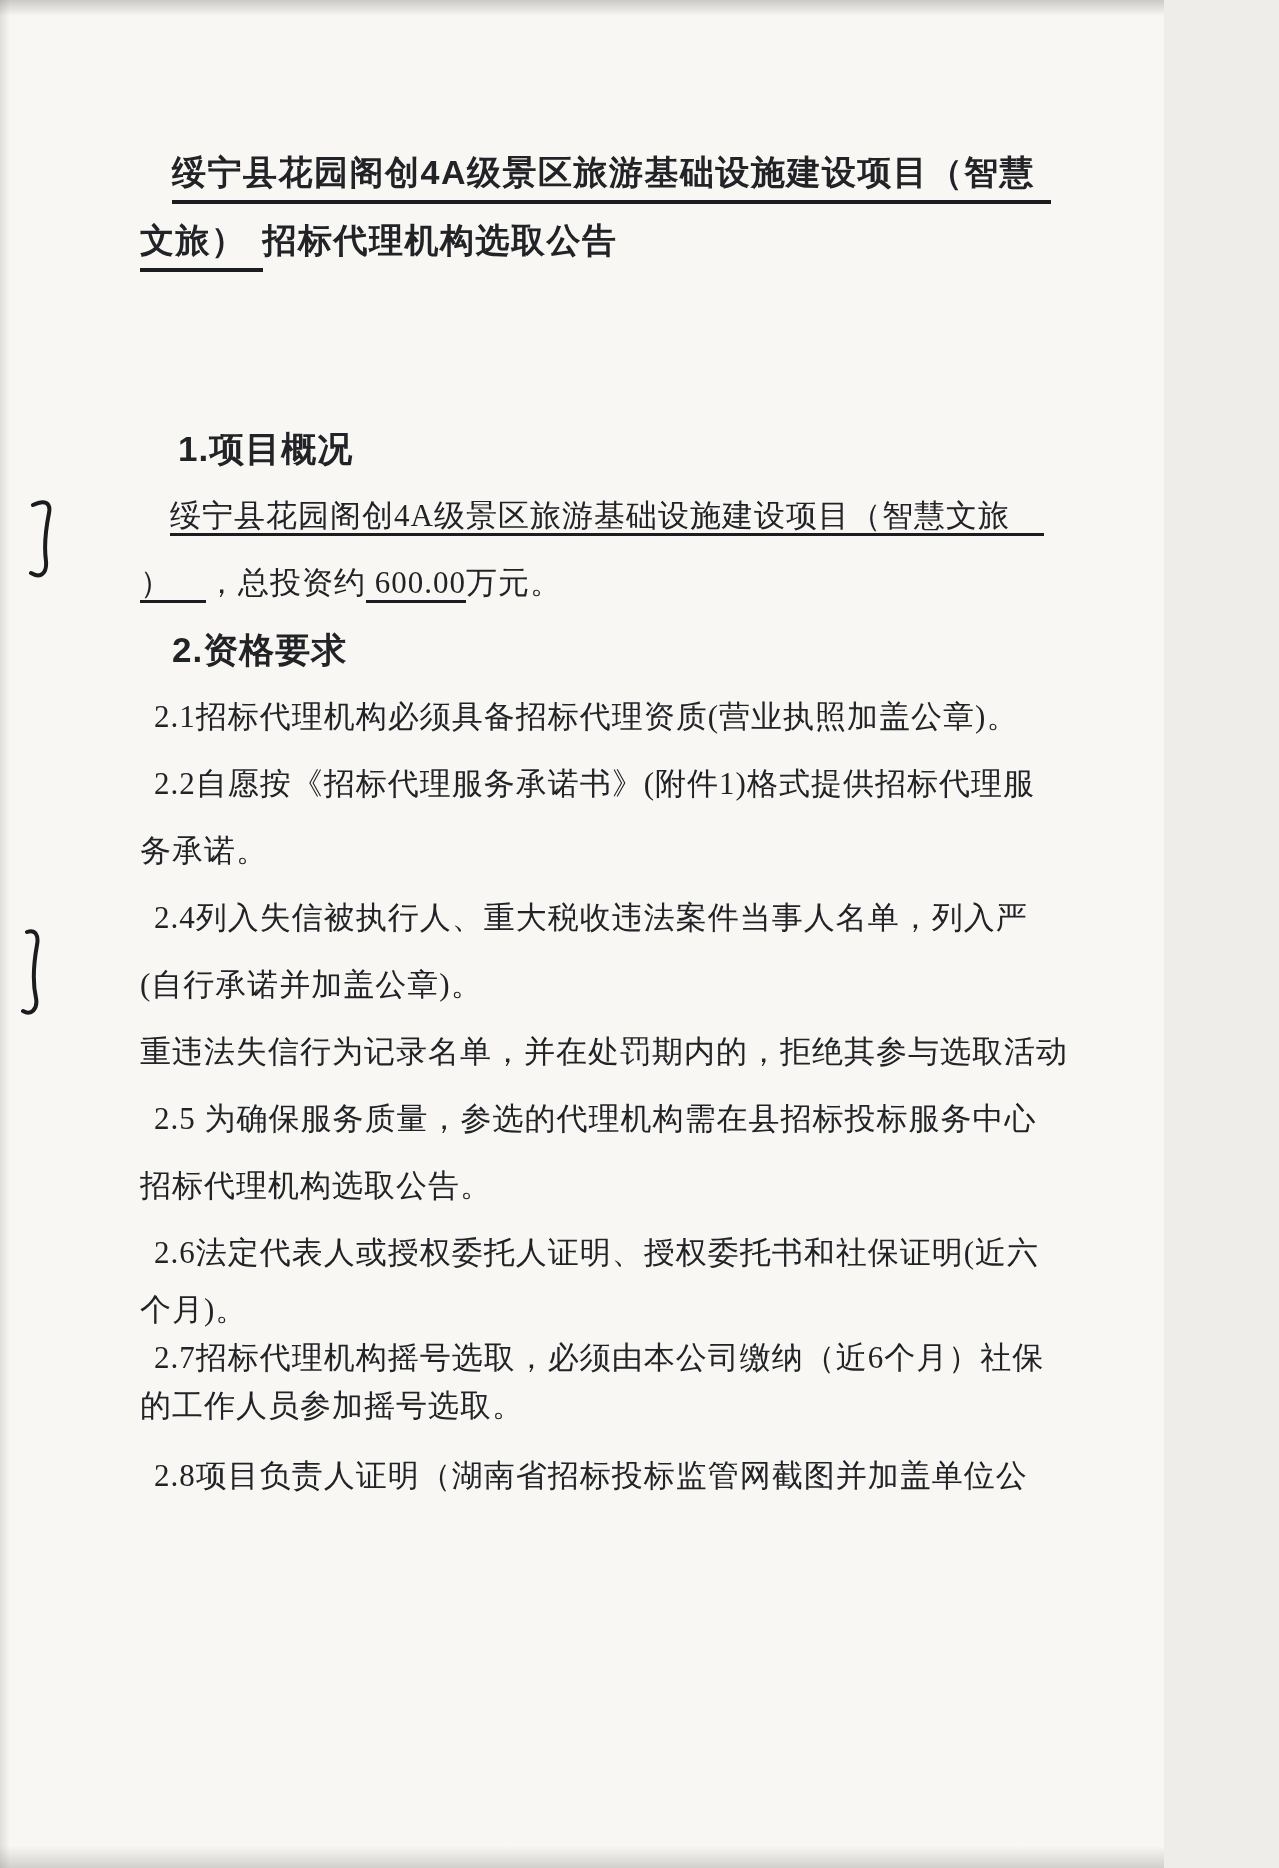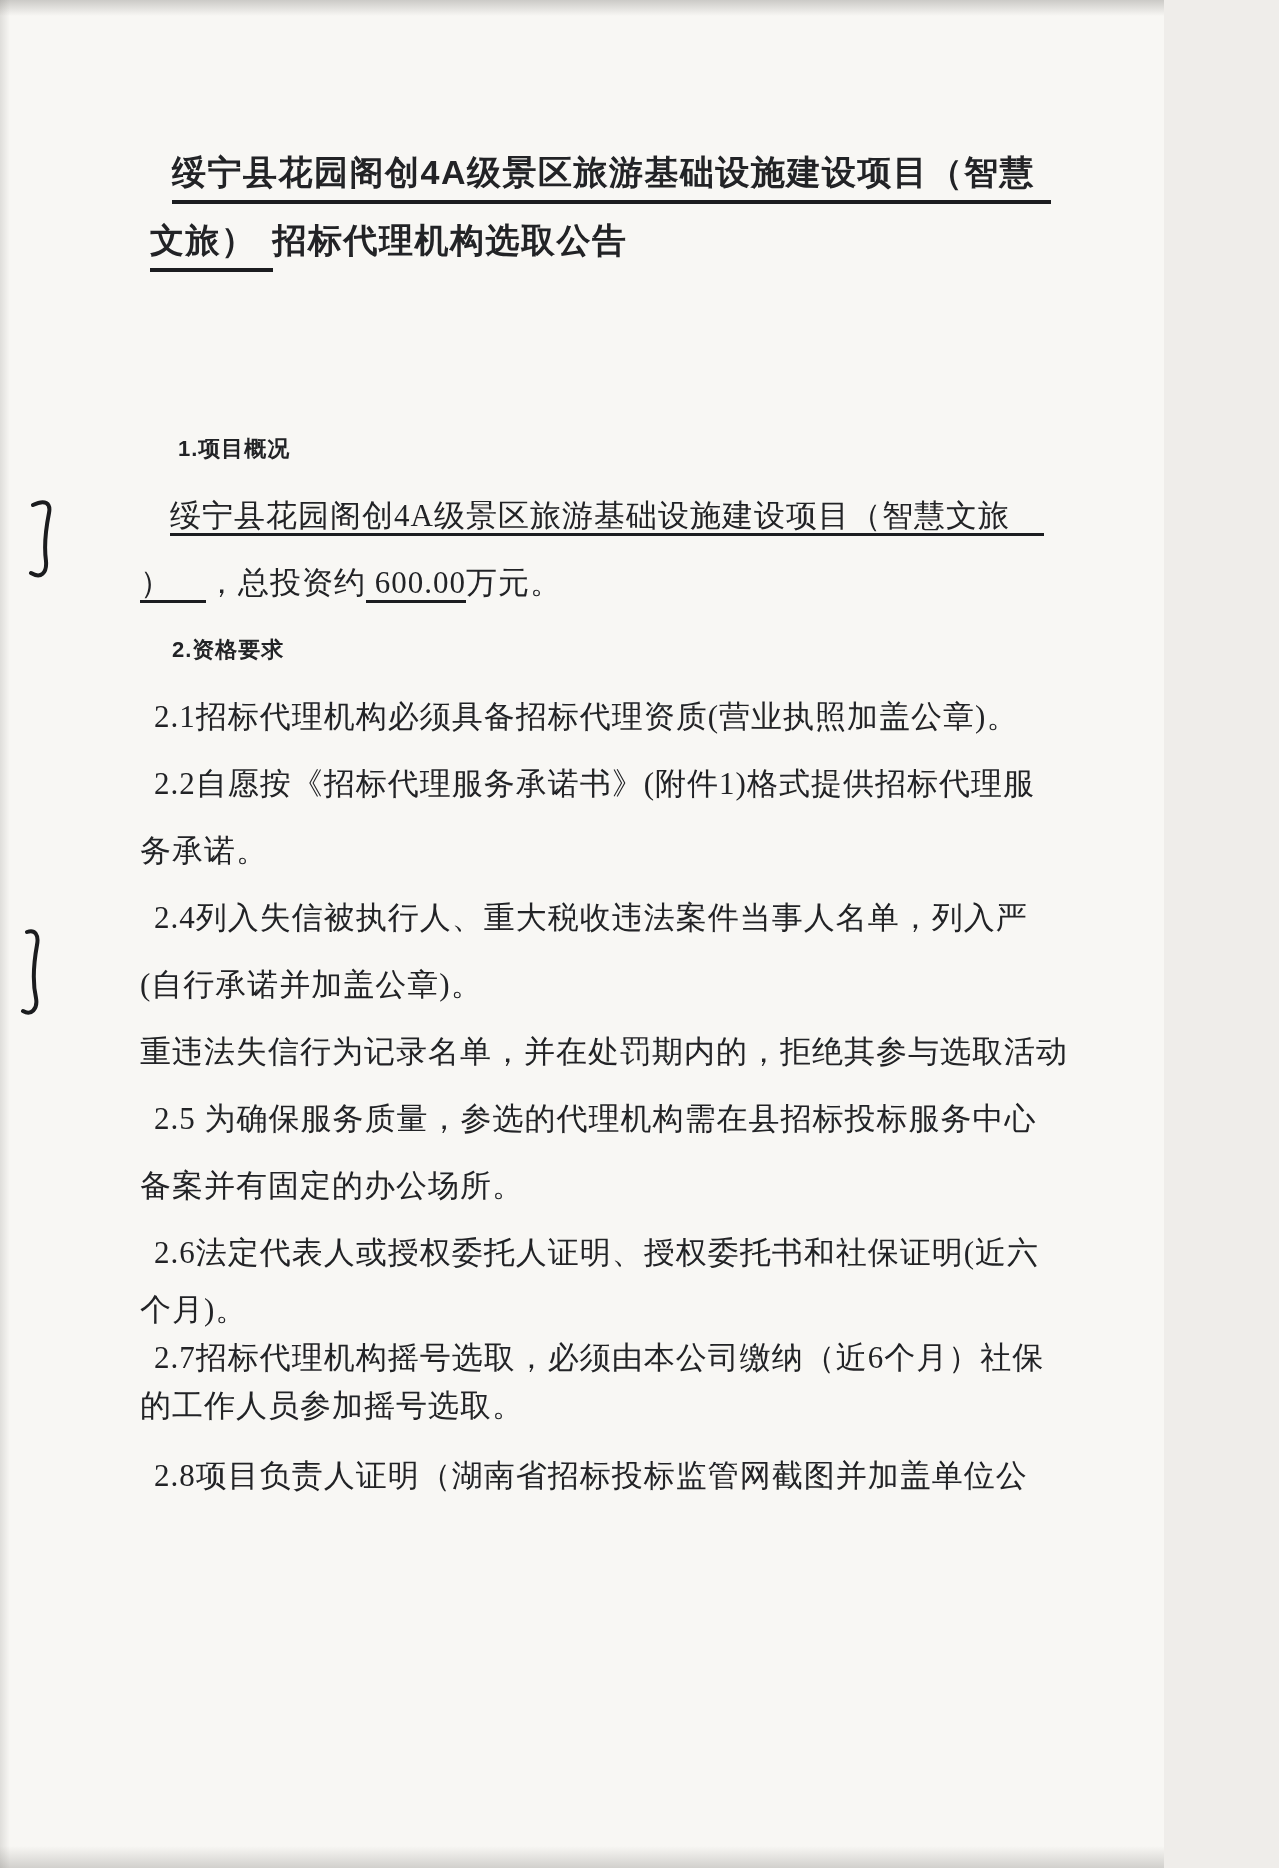--- a/index.html
+++ b/index.html
@@ -51,29 +51,29 @@
   .line {
     font-size: 31px;
     line-height: 67px;
     letter-spacing: 1px;
     white-space: nowrap;
   }
   .tight { line-height: 48px; }
   .heading {
     font-family: "Liberation Sans", "DejaVu Sans", sans-serif;
     font-weight: 700;
-    font-size: 22px;
+    font-size: 35px;
     line-height: 67px;
     letter-spacing: 1px;
   }
   .u { border-bottom: 3px solid #1c1d20; }
   .t .u { border-bottom-width: 4px; padding-bottom: 9px; padding-right: 16px; }
   .u-tail { padding-right: 34px; }
   .ml-title1 { margin-left: 32px; }
-  .ml-title2 { margin-left: 10px; }
+  .ml-title2 { }
   .ml-h1 { margin-left: 38px; margin-top: 141px; }
   .ml-h2 { margin-left: 32px; }
   .ml-intro { margin-left: 30px; }
   .ml-clause { margin-left: 14px; }
   .gap-top { margin-top: 12px; }
   .para { margin: 0; }
   .binding-mark { position: absolute; pointer-events: none; }
   .mark-1 { left: 28px; top: 498px; }
   .mark-2 { left: 20px; top: 928px; }
 </style>
@@ -117,21 +117,21 @@
 
 
     <div class="para">
       <div class="line ml-clause">2.4列入失信被执行人、重大税收违法案件当事人名单，列入严</div>
       <div class="line">(自行承诺并加盖公章)。</div>
       <div class="line">重违法失信行为记录名单，并在处罚期内的，拒绝其参与选取活动</div>
     </div>
 
     <div class="para">
       <div class="line ml-clause">2.5 为确保服务质量，参选的代理机构需在县招标投标服务中心</div>
-      <div class="line">备案并有固定的办公场所。</div>
+      <div class="line">招标代理机构选取公告。</div>
     </div>
 
     <div class="para">
       <div class="line ml-clause">2.6法定代表人或授权委托人证明、授权委托书和社保证明(近六</div>
       <div class="line tight">个月)。</div>
     </div>
 
     <div class="para">
       <div class="line tight ml-clause">2.7招标代理机构摇号选取，必须由本公司缴纳（近6个月）社保</div>
       <div class="line tight">的工作人员参加摇号选取。</div>

